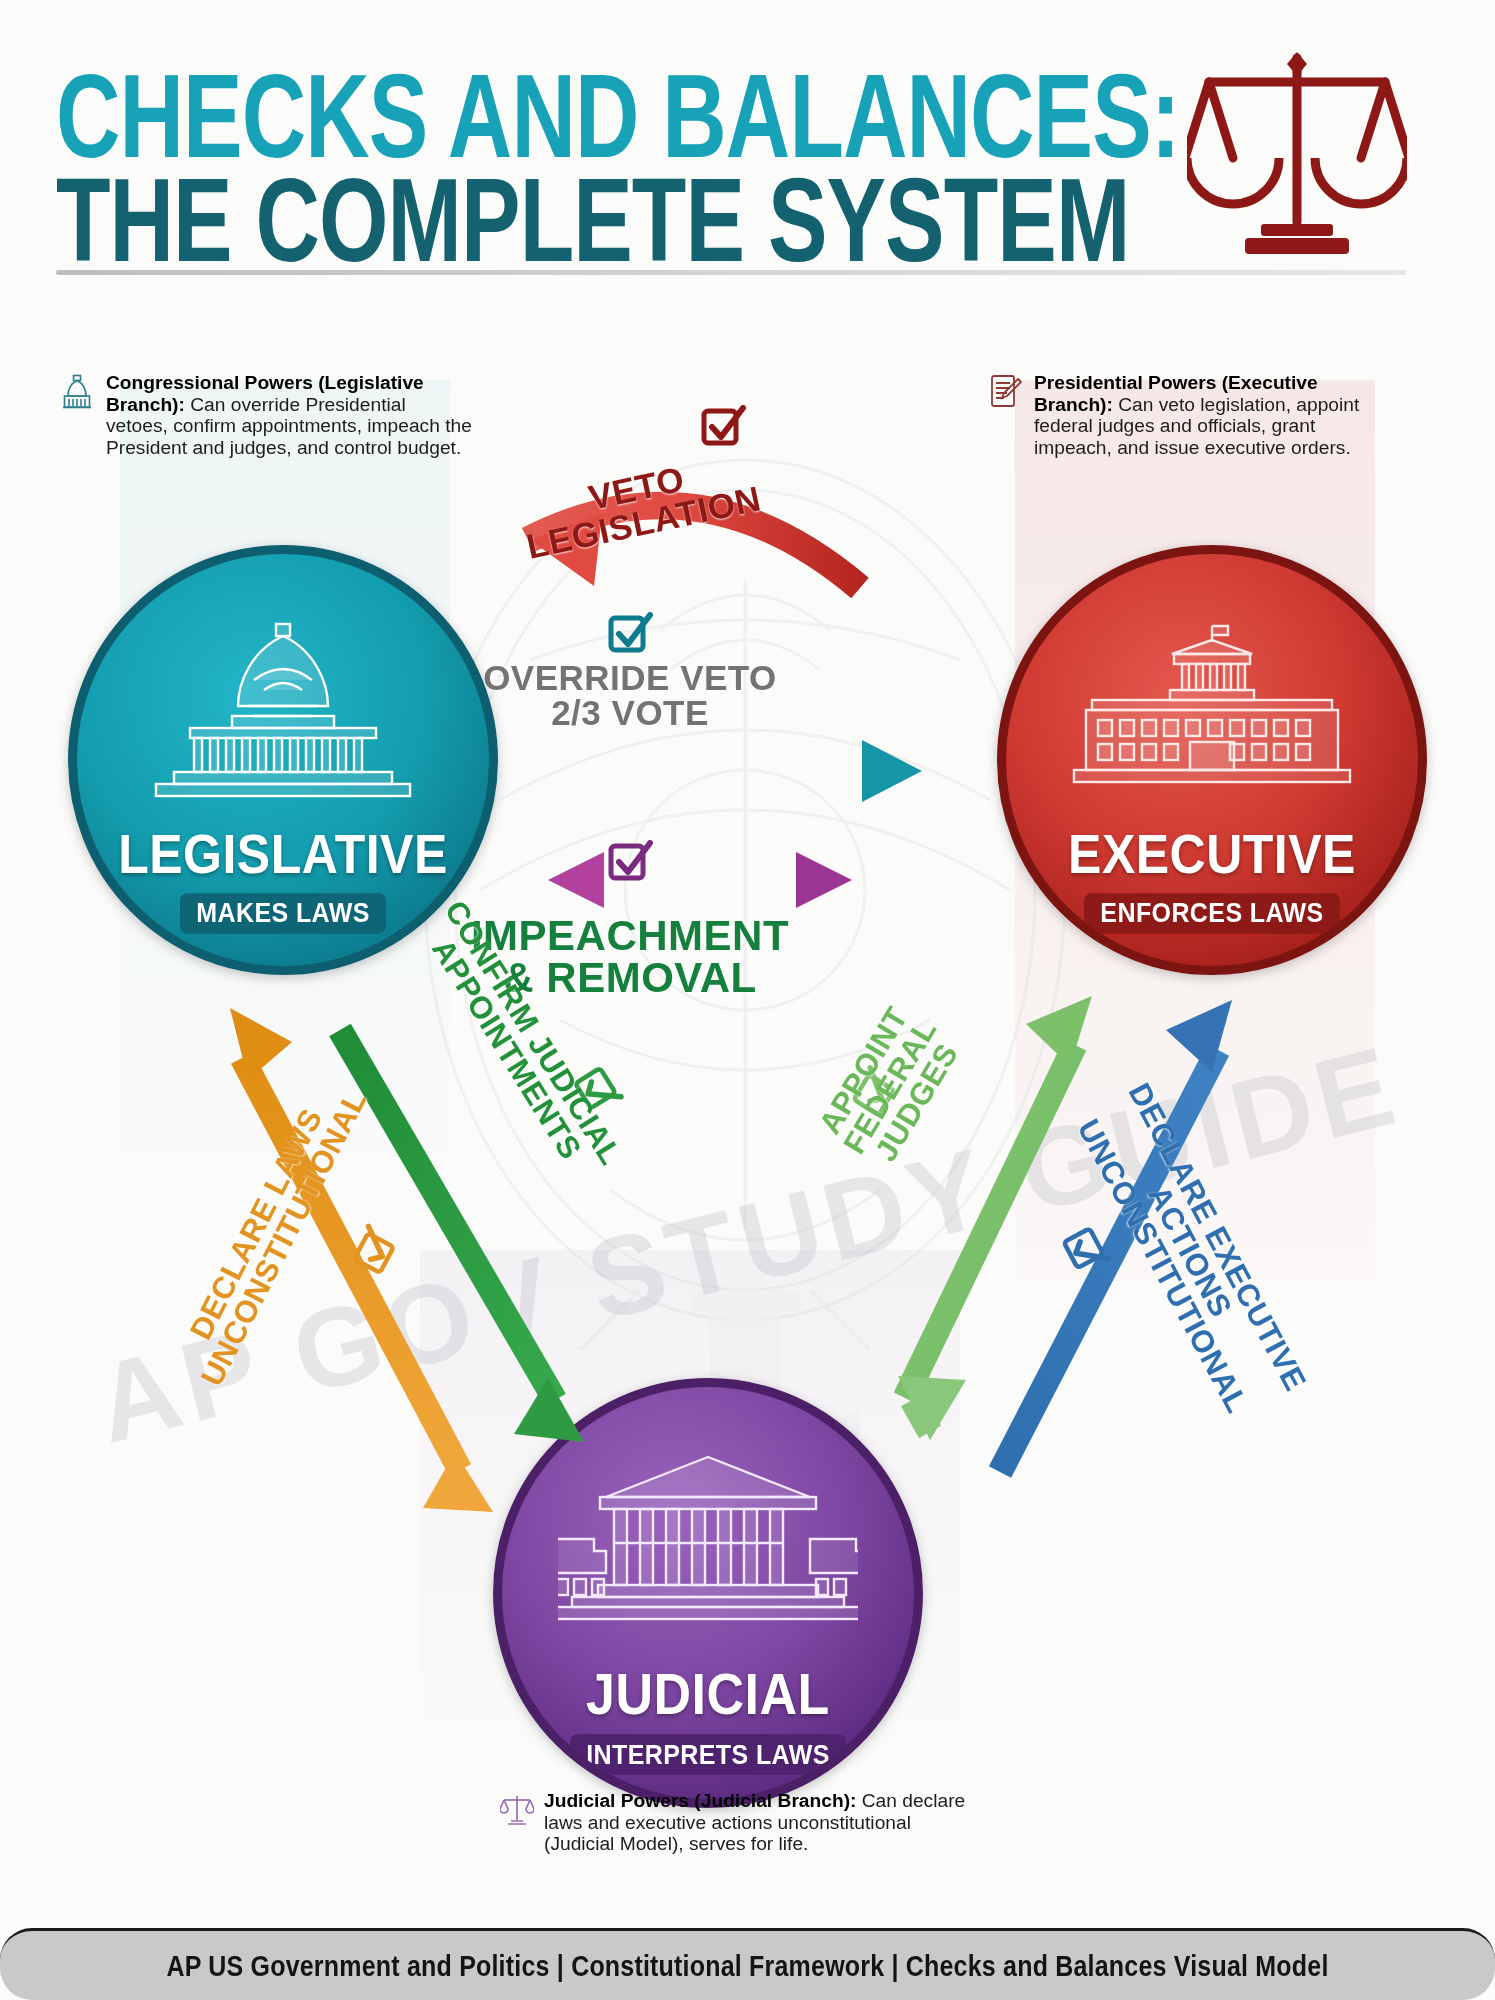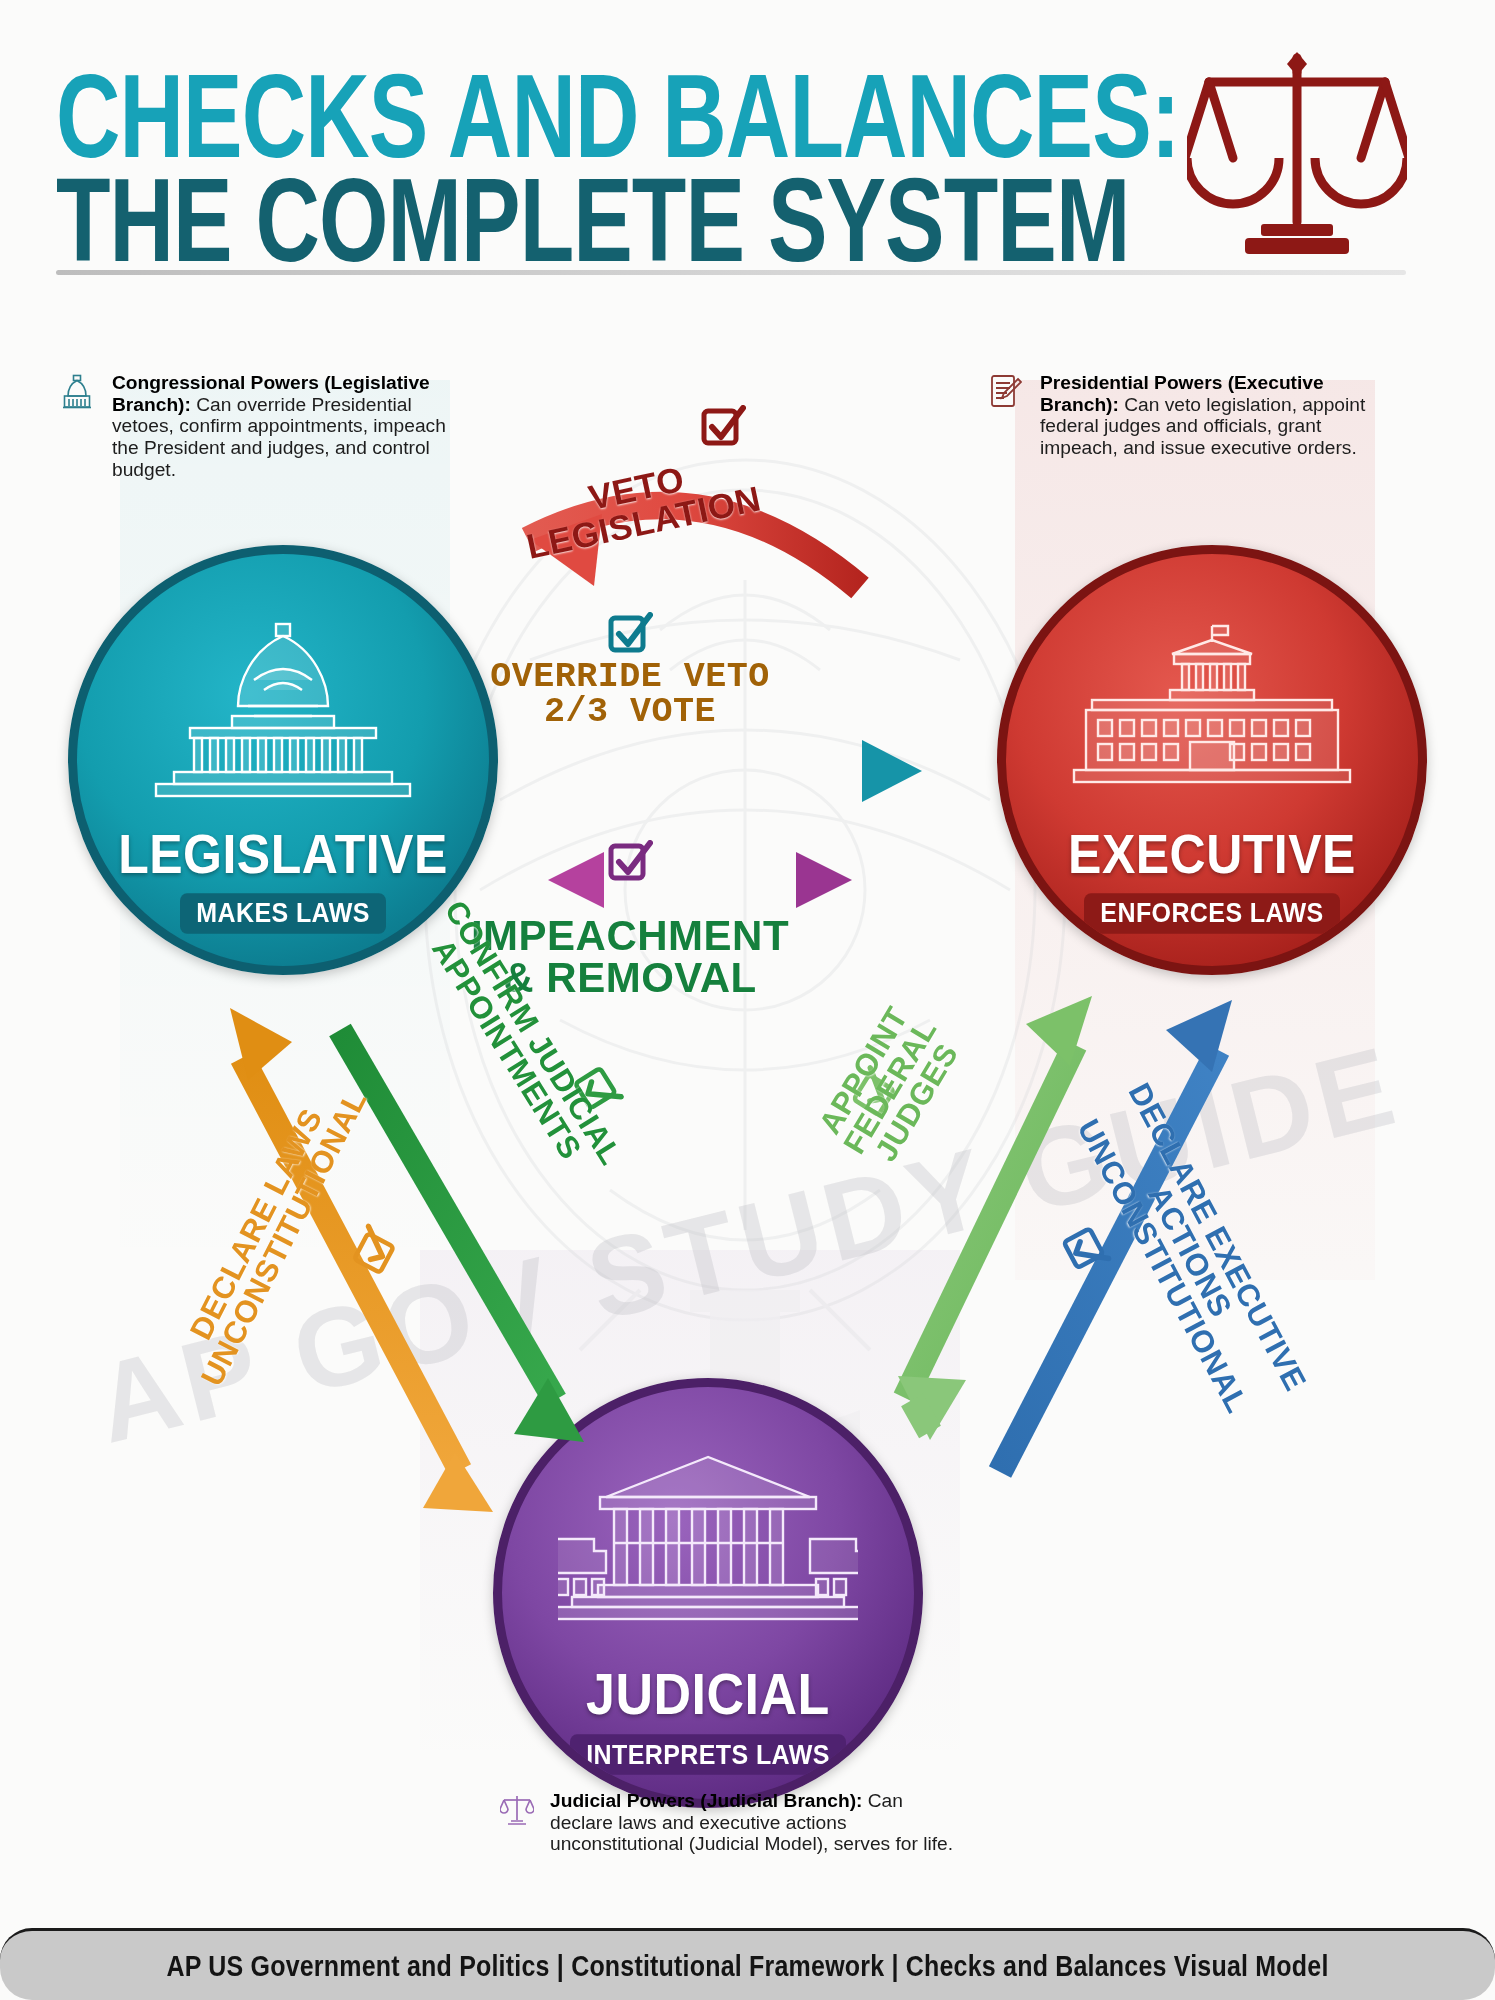--- a/index.html
+++ b/index.html
@@ -71,21 +71,21 @@
   }
   .scales-logo { position: absolute; right: 88px; top: 48px; }
   .hrule {
     position: absolute; left: 56px; top: 270px;
     width: 1350px; height: 5px;
     background: linear-gradient(90deg,#bdbdbd,#d8d8d8 60%,#e6e6e6);
     border-radius: 3px;
   }
 
   
-  .info { position: absolute; display: flex; gap: 16px; }
+  .info { position: absolute; display: flex; gap: 10px; }
   .info .ico { flex: 0 0 auto; width: 34px; padding-top: 2px; }
   .info p {
     font-size: 19.2px; line-height: 1.13;
     color: #1d1d1d;
     font-family: "Liberation Sans Narrow", "Liberation Sans", sans-serif;
   }
   .info p b { font-weight: 700; color: #000; }
   #info-left  { left: 62px;  top: 372px;  width: 410px; }
   #info-right { left: 990px; top: 372px;  width: 400px; }
   #info-bottom { left: 500px; top: 1790px; width: 470px; }
@@ -150,21 +150,21 @@
     font-family: "Liberation Sans Narrow", "Liberation Sans", sans-serif;
     font-weight: 900; letter-spacing: .5px;
     white-space: pre-line; text-align: center;
     transform-origin: 50% 50%;
     line-height: 1.0;
     text-shadow: 0 1px 2px rgba(255,255,255,.85);
   }
   .chk { position: absolute; }
 
   #lbl-veto   { left: 480px; top: 470px; width: 320px; font-size: 35px; color: #8d1815; transform: rotate(-12deg); }
-  #lbl-ovr    { left: 470px; top: 660px; width: 320px; font-size: 35px; color: #a16207; font-family: Liberation Mono, monospace; }
+  #lbl-ovr    { left: 470px; top: 660px; width: 320px; font-size: 35px; color: #737373; }
   #lbl-imp    { left: 470px; top: 915px; width: 320px; font-size: 42px; color: #15803d; }
   #lbl-conf   { left: 355px; top: 1010px; width: 330px; font-size: 31px; color: #22913a;
                 transform: rotate(58deg); }
   #lbl-appt   { left: 745px; top: 1040px; width: 290px; font-size: 31px; color: #6bb85a;
                 transform: rotate(-59deg); }
   #lbl-decl   { left: 105px; top: 1200px; width: 330px; font-size: 31px; color: #e39320;
                 transform: rotate(-63deg); }
   #lbl-dexec  { left: 1010px; top: 1205px; width: 360px; font-size: 31px; color: #2f6fb0;
                 transform: rotate(62deg); }
 

